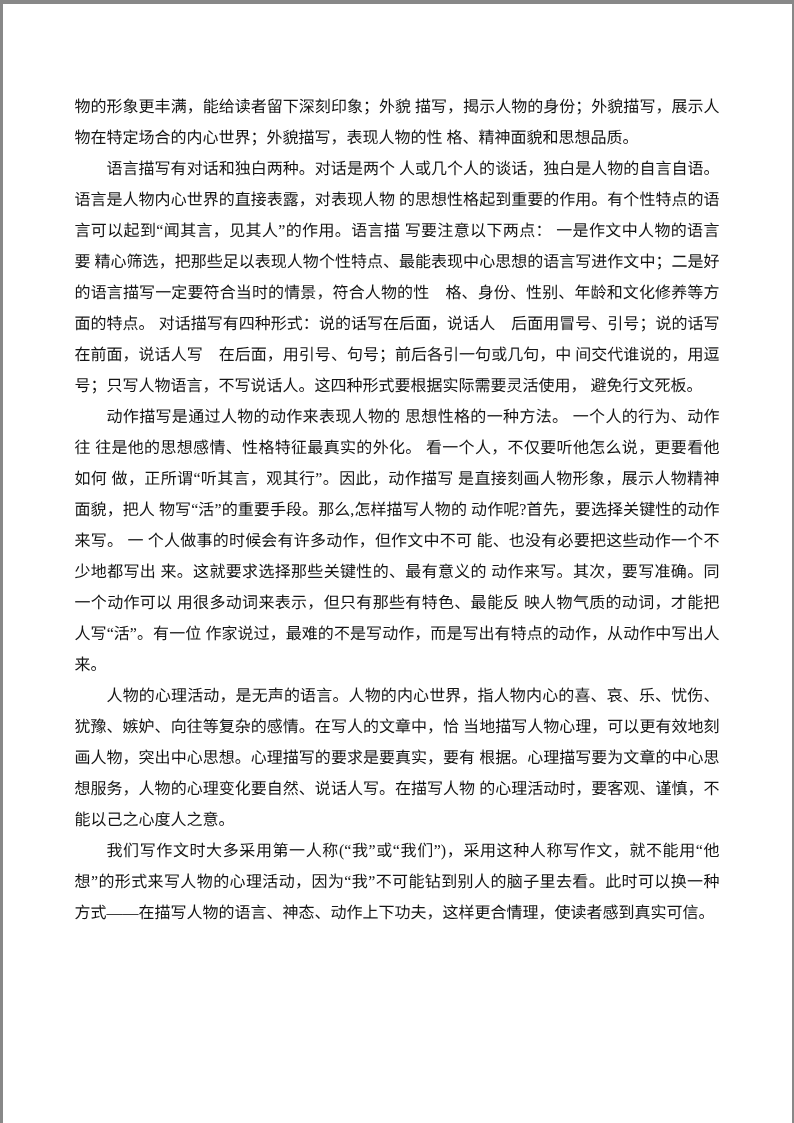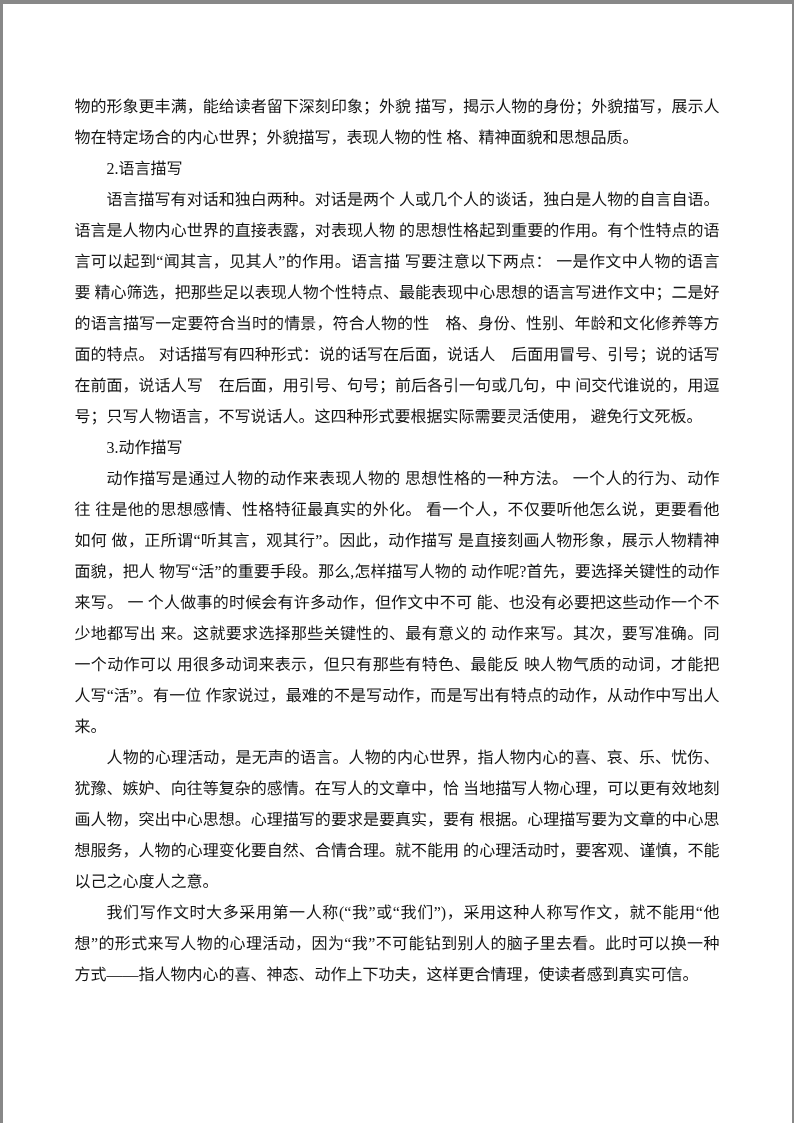--- a/index.html
+++ b/index.html
@@ -36,25 +36,23 @@
     text-align: left;
   }
 </style>
 </head>
 <body>
 
 <div class="page">
   <p class="para continued">物的形象更丰满，能给读者留下深刻印象；外貌 描写，揭示人物的身份；外貌描写，展示人物在特定场合的内心世界；外貌描写，表现人物的性 格、精神面貌和思想品质。</p>
 
 
-  <p class="para heading">2.语言描写</p>
 
   <p class="para">语言描写有对话和独白两种。对话是两个 人或几个人的谈话，独白是人物的自言自语。 语言是人物内心世界的直接表露，对表现人物 的思想性格起到重要的作用。有个性特点的语 言可以起到“闻其言，见其人”的作用。语言描 写要注意以下两点： 一是作文中人物的语言要 精心筛选，把那些足以表现人物个性特点、最能表现中心思想的语言写进作文中；二是好的语言描写一定要符合当时的情景，符合人物的性　格、身份、性别、年龄和文化修养等方面的特点。 对话描写有四种形式：说的话写在后面，说话人　后面用冒号、引号；说的话写在前面，说话人写　在后面，用引号、句号；前后各引一句或几句，中 间交代谁说的，用逗号；只写人物语言，不写说话人。这四种形式要根据实际需要灵活使用， 避免行文死板。</p>
 
-  <p class="para heading">3.动作描写</p>
 
   <p class="para">动作描写是通过人物的动作来表现人物的 思想性格的一种方法。 一个人的行为、动作往 往是他的思想感情、性格特征最真实的外化。 看一个人，不仅要听他怎么说，更要看他如何 做，正所谓“听其言，观其行”。因此，动作描写 是直接刻画人物形象，展示人物精神面貌，把人 物写“活”的重要手段。那么,怎样描写人物的 动作呢?首先，要选择关键性的动作来写。 一 个人做事的时候会有许多动作，但作文中不可 能、也没有必要把这些动作一个不少地都写出 来。这就要求选择那些关键性的、最有意义的 动作来写。其次，要写准确。同一个动作可以 用很多动词来表示，但只有那些有特色、最能反 映人物气质的动词，才能把人写“活”。有一位 作家说过，最难的不是写动作，而是写出有特点的动作，从动作中写出人来。</p>
 
 
-  <p class="para">人物的心理活动，是无声的语言。人物的内心世界，指人物内心的喜、哀、乐、忧伤、犹豫、嫉妒、向往等复杂的感情。在写人的文章中，恰 当地描写人物心理，可以更有效地刻画人物，突出中心思想。心理描写的要求是要真实，要有 根据。心理描写要为文章的中心思想服务，人物的心理变化要自然、合情合理。就不能用 的心理活动时，要客观、谨慎，不能以己之心度人之意。</p>
+  <p class="para">人物的心理活动，是无声的语言。人物的内心世界，指人物内心的喜、哀、乐、忧伤、犹豫、嫉妒、向往等复杂的感情。在写人的文章中，恰 当地描写人物心理，可以更有效地刻画人物，突出中心思想。心理描写的要求是要真实，要有 根据。心理描写要为文章的中心思想服务，人物的心理变化要自然、说话人写。在描写人物 的心理活动时，要客观、谨慎，不能以己之心度人之意。</p>
 
-  <p class="para">我们写作文时大多采用第一人称(“我”或“我们”)，采用这种人称写作文，就不能用“他想”的形式来写人物的心理活动，因为“我”不可能钻到别人的脑子里去看。此时可以换一种方式——指人物内心的喜、神态、动作上下功夫，这样更合情理，使读者感到真实可信。</p>
+  <p class="para">我们写作文时大多采用第一人称(“我”或“我们”)，采用这种人称写作文，就不能用“他想”的形式来写人物的心理活动，因为“我”不可能钻到别人的脑子里去看。此时可以换一种方式——在描写人物的语言、神态、动作上下功夫，这样更合情理，使读者感到真实可信。</p>
 </div>
 
 </body></html>

